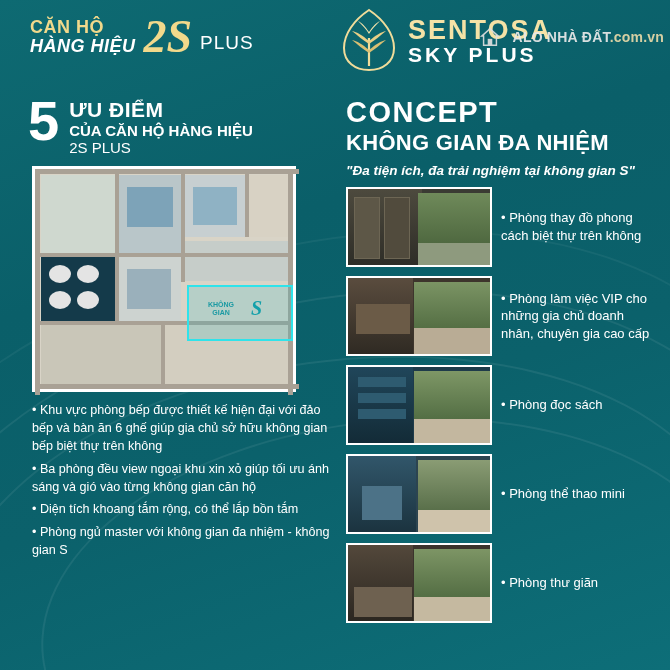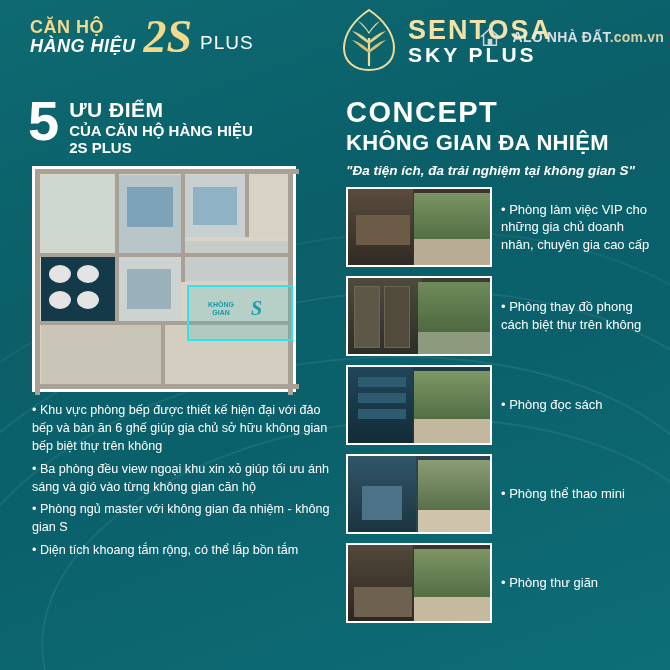--- a/index.html
+++ b/index.html
@@ -105,21 +105,21 @@
   .col-right { width: 318px; padding-left: 14px; }
 
   .five-row { display: flex; align-items: flex-start; gap: 10px; margin-top: 2px; }
   .big5 {
     font-size: 56px; font-weight: bold; color: #ffffff;
     line-height: .95; font-family: "Liberation Sans", sans-serif;
   }
   .five-txt { padding-top: 4px; }
   .five-txt .a { font-size: 21px; font-weight: bold; color: #ffffff; letter-spacing: .5px;}
   .five-txt .b { font-size: 15px; font-weight: bold; color: #ffffff; }
-  .five-txt .c { font-size: 15px; font-weight: bold; color: #ffffff; }
+  .five-txt .c { font-size: 15px; font-weight: normal; color: #ffffff; }
 
   
   .floorplan {
     position: relative;
     margin: 10px 0 10px 4px;
     width: 264px; height: 226px;
     background: #d9d4c7;
     border: 3px solid #ffffff;
   }
   .fp-wall { position: absolute; background: #a9a195; }
@@ -284,51 +284,51 @@
         <div class="hl-label" style="left:160px; top:132px; width:52px;">
           <span>KHÔNG</span><br>
           <span>GIAN</span>
         </div>
         <div class="hl-s" style="left:216px; top:128px;">S</div>
       </div>
 
       <div class="bullets">
         <p>• Khu vực phòng bếp được thiết kế hiện đại với đảo bếp và bàn ăn 6 ghế giúp gia chủ sở hữu không gian bếp biệt thự trên không</p>
         <p>• Ba phòng đều view ngoại khu xin xỏ giúp tối ưu ánh sáng và gió vào từng không gian căn hộ</p>
+        <p>• Diện tích khoang tắm rộng, có thể lắp bồn tắm</p>
         <p>• Phòng ngủ master với không gian đa nhiệm - không gian S</p>
-        <p>• Diện tích khoang tắm rộng, có thể lắp bồn tắm</p>
       </div>
     </div>
 
     <div class="col-right">
       <div class="concept-title">CONCEPT</div>
       <div class="concept-sub">KHÔNG GIAN ĐA NHIỆM</div>
       <div class="concept-quote">"Đa tiện ích, đa trải nghiệm tại không gian S"</div>
-
-      <div class="feature">
-        <div class="thumb">
-          <div style="position:absolute;inset:0;background:#3d352c;"></div>
-          <div style="position:absolute;left:0;top:0;width:46%;height:100%;background:linear-gradient(180deg,#5a4c3e,#2f2a23);"></div>
-          <div style="position:absolute;left:8px;top:26px;width:54px;height:30px;background:#6b5b47;"></div>
-          <div style="position:absolute;left:66px;top:4px;width:76px;height:72px;background:linear-gradient(180deg,#7b9464,#3f5a32);"></div>
-          <div style="position:absolute;left:66px;top:50px;width:76px;height:26px;background:#b9ac95;"></div>
-        </div>
-        <div class="feature-text">• Phòng làm việc VIP cho những gia chủ doanh nhân, chuyên gia cao cấp</div>
-      </div>
 
       <div class="feature">
         <div class="thumb">
           <div style="position:absolute;inset:0;background:#3a3b33;"></div>
           <div style="position:absolute;left:0;top:0;width:52%;height:100%;background:linear-gradient(180deg,#4d4a3e,#2e2d27);"></div>
           <div style="position:absolute;left:6px;top:8px;width:26px;height:62px;background:#5d5747;border:1px solid #6d6654;"></div>
           <div style="position:absolute;left:36px;top:8px;width:26px;height:62px;background:#514b3d;border:1px solid #6d6654;"></div>
           <div style="position:absolute;left:70px;top:4px;width:72px;height:72px;background:linear-gradient(180deg,#6f8a5a,#415a35);"></div>
           <div style="position:absolute;left:70px;top:54px;width:72px;height:22px;background:#8e9a7e;"></div>
         </div>
         <div class="feature-text">• Phòng thay đồ phong cách biệt thự trên không</div>
+      </div>
+
+      <div class="feature">
+        <div class="thumb">
+          <div style="position:absolute;inset:0;background:#3d352c;"></div>
+          <div style="position:absolute;left:0;top:0;width:46%;height:100%;background:linear-gradient(180deg,#5a4c3e,#2f2a23);"></div>
+          <div style="position:absolute;left:8px;top:26px;width:54px;height:30px;background:#6b5b47;"></div>
+          <div style="position:absolute;left:66px;top:4px;width:76px;height:72px;background:linear-gradient(180deg,#7b9464,#3f5a32);"></div>
+          <div style="position:absolute;left:66px;top:50px;width:76px;height:26px;background:#b9ac95;"></div>
+        </div>
+        <div class="feature-text">• Phòng làm việc VIP cho những gia chủ doanh nhân, chuyên gia cao cấp</div>
       </div>
 
       <div class="feature">
         <div class="thumb">
           <div style="position:absolute;inset:0;background:#1e3b4a;"></div>
           <div style="position:absolute;left:0;top:0;width:46%;height:100%;background:linear-gradient(180deg,#20465a,#132b37);"></div>
           <div style="position:absolute;left:10px;top:10px;width:48px;height:10px;background:#2e5b70;"></div>
           <div style="position:absolute;left:10px;top:26px;width:48px;height:10px;background:#2e5b70;"></div>
           <div style="position:absolute;left:10px;top:42px;width:48px;height:10px;background:#2e5b70;"></div>
           <div style="position:absolute;left:66px;top:4px;width:76px;height:72px;background:linear-gradient(180deg,#7e9766,#3e5a33);"></div>

